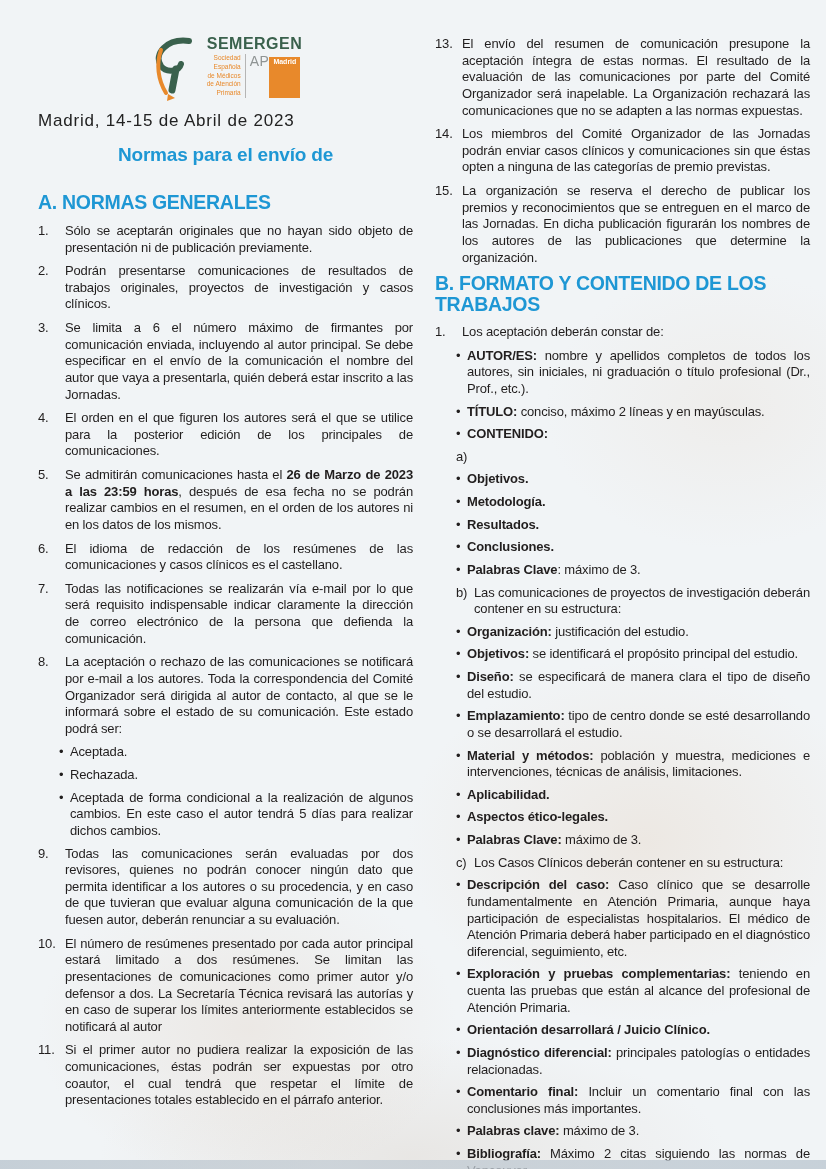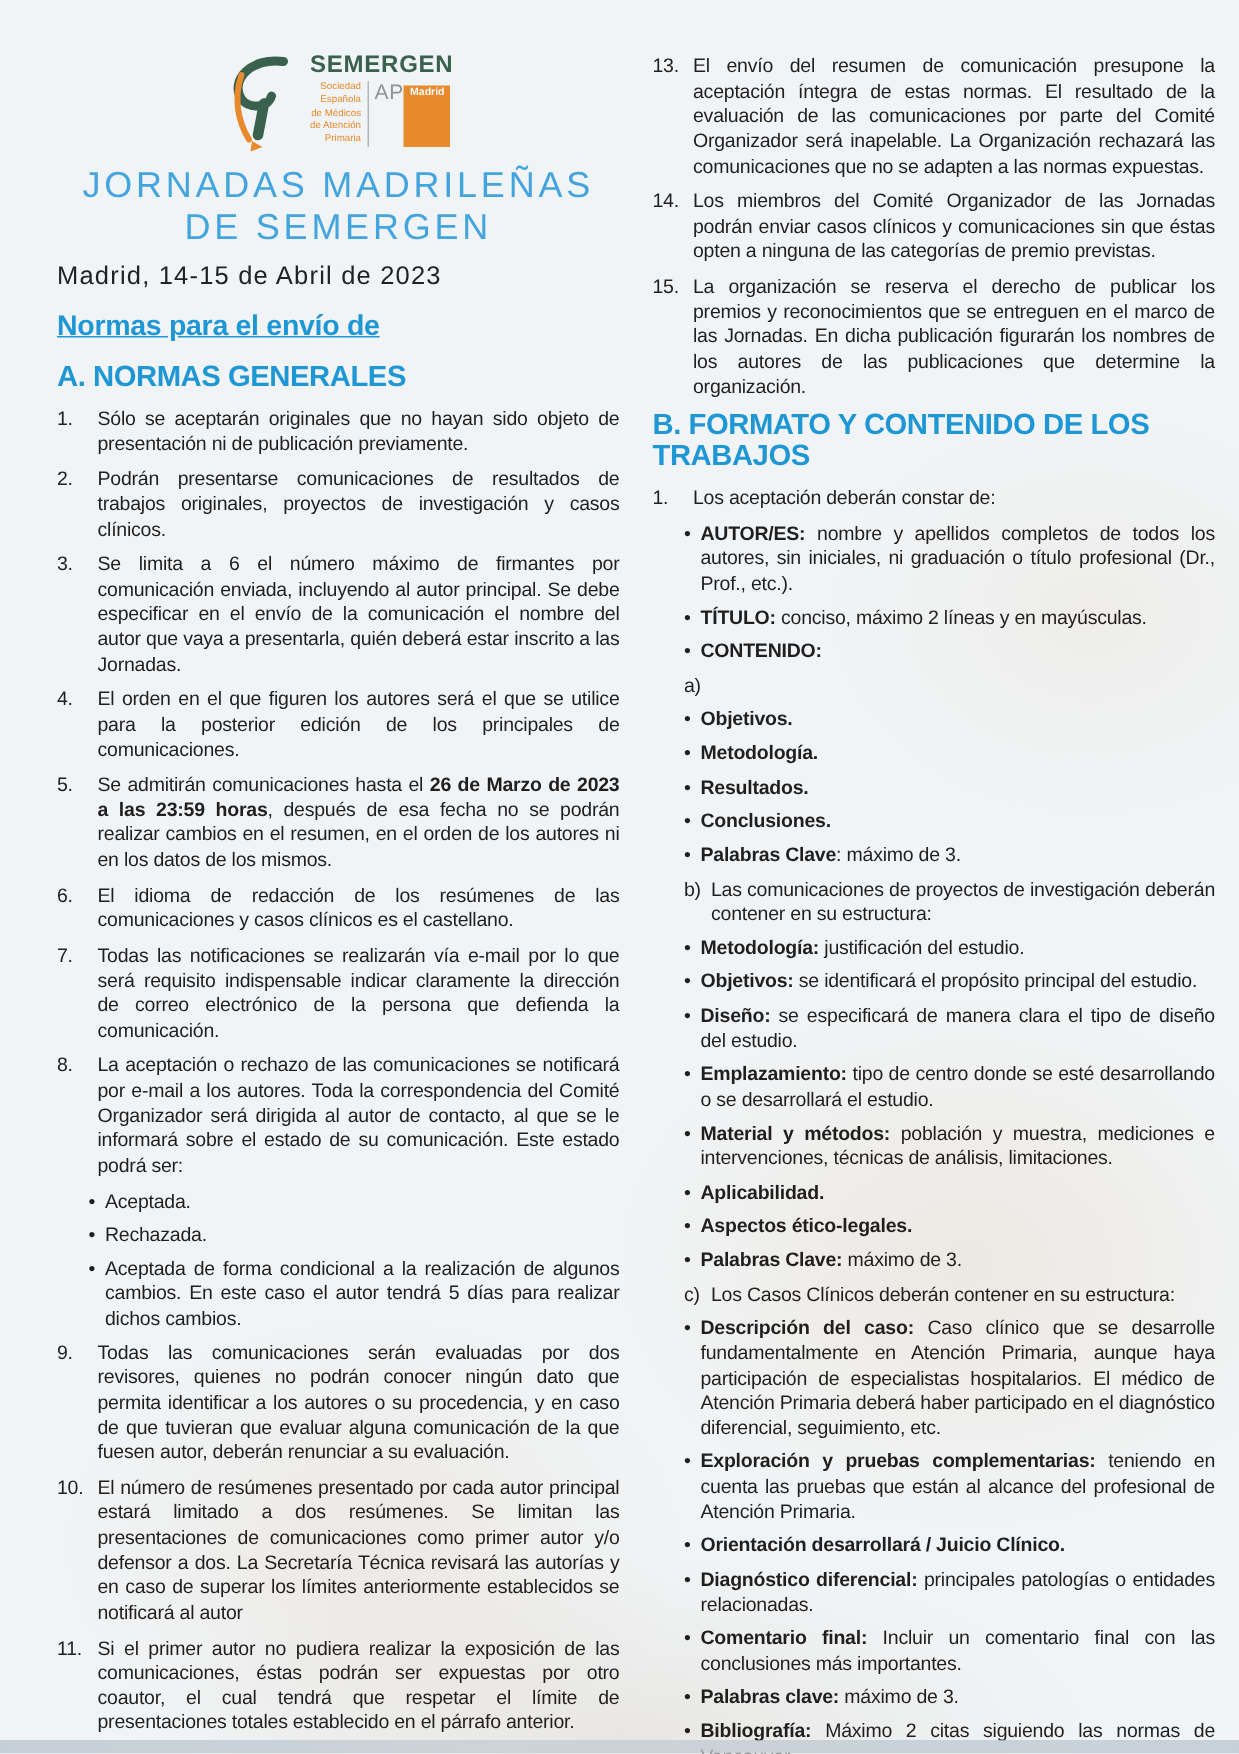--- a/index.html
+++ b/index.html
@@ -43,23 +43,23 @@
   .madrid{margin-top:3px;background:var(--logo-orange);color:#fff;font-size:7px;font-weight:bold;padding:1px 4px;text-align:center;}
   .main-title{
     text-align:center;color:var(--title-blue);
     font-size:24px;letter-spacing:2.5px;font-weight:500;line-height:1.15;
     margin-top:6px;
   }
   .event-date{
     font-size:17px;color:#222;letter-spacing:.8px;margin-top:9px;font-weight:500;
   }
   .doc-subtitle{
-    text-align:left;color:var(--heading-blue);
+    text-align:center;color:var(--heading-blue);
     font-weight:bold;font-size:19px;line-height:1.18;letter-spacing:-0.2px;
-    margin-top:13px;margin-bottom:11px;text-decoration:underline;
+    margin-top:13px;margin-bottom:26px;
   }
   
   .sec-heading{
     color:var(--heading-blue);font-weight:bold;font-size:19.5px;letter-spacing:-0.3px;
     margin:4px 0 10px 0;line-height:1.05;
   }
   .item{display:flex;font-size:13px;line-height:1.28;margin-bottom:7px;letter-spacing:-0.15px;}
   .item .body{flex:1;text-align:justify;}
   .item.num .marker{flex:0 0 27px;}
   .item.bullet{padding-left:21px;margin-bottom:6px;}
@@ -97,24 +97,20 @@
             </div>
           <div class="logo-divider"></div>
           <div class="ap-block">
             <div class="ap">AP</div>
             <div class="madrid">Madrid</div>
           </div>
         </div>
       </div>
     </div>
 
-    <div class="main-title">
-      <div>JORNADAS MADRILEÑAS</div>
-      <div>DE SEMERGEN</div>
-    </div>
 
     <div class="event-date">Madrid, 14-15 de Abril de 2023</div>
 
     <div class="doc-subtitle">
       <div>Normas para el envío de</div>
     </div>
 
     <div id="left-blocks">
         <div class="sec-heading">A. NORMAS GENERALES</div>
         <div class="item num">
@@ -229,21 +225,21 @@
         <div class="item bullet">
           <span class="marker">•</span>
           <span class="body"><span class="b">Palabras Clave</span><span>: máximo de 3.</span></span>
         </div>
         <div class="item alpha">
           <span class="marker">b)</span>
           <span class="body"><span>Las comunicaciones de proyectos de investigación deberán contener en su estructura:</span></span>
         </div>
         <div class="item bullet">
           <span class="marker">•</span>
-          <span class="body"><span class="b">Metodología:</span><span> justificación del estudio.</span></span>
+          <span class="body"><span class="b">Organización:</span><span> justificación del estudio.</span></span>
         </div>
         <div class="item bullet">
           <span class="marker">•</span>
           <span class="body"><span class="b">Objetivos:</span><span> se identificará el propósito principal del estudio.</span></span>
         </div>
         <div class="item bullet">
           <span class="marker">•</span>
           <span class="body"><span class="b">Diseño:</span><span> se especificará de manera clara el tipo de diseño del estudio.</span></span>
         </div>
         <div class="item bullet">

